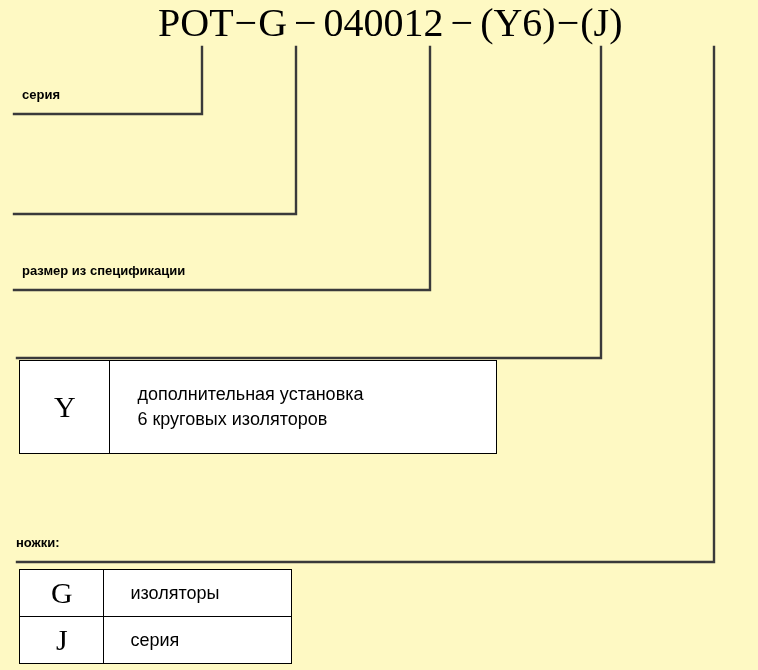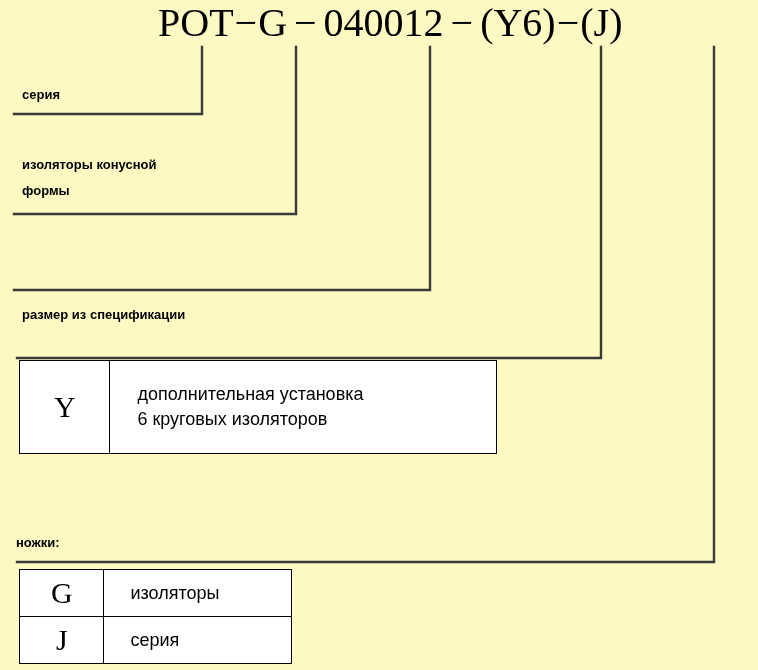--- a/index.html
+++ b/index.html
@@ -50,21 +50,21 @@
     position: absolute;
     font-family: "Liberation Sans", sans-serif;
     font-weight: bold;
     font-size: 13px;
     line-height: 26px;
     color: #000000;
     white-space: pre-line;
   }
   #callout-seriya   { left: 22px;  top: 82px;  }
   #callout-konus    { left: 22px;  top: 152px; }
-  #callout-razmer   { left: 22px;  top: 258px; margin-top: 44px; }
+  #callout-razmer   { left: 22px;  top: 258px; }
   #callout-nozhki   { left: 16px;  top: 530px; }
 
   
   .code-table {
     position: absolute;
     border-collapse: collapse;
     background: #ffffff;
   }
   .code-table td {
     border: 1px solid #000000;
@@ -126,22 +126,20 @@
       <path d="M714,47 L714,562 L17,562"></path>
     </g>
   </svg>
 
   <div class="part-code">
     <span class="seg">POT</span><span class="dash-tight">−</span><span class="seg">G</span><span class="dash-wide">−</span><span class="seg">040012</span><span class="dash-wide">−</span><span class="seg">(Y6)</span><span class="dash-tight">−</span><span class="seg">(J)</span>
   </div>
 
   <div class="callout" id="callout-seriya">серия</div>
 
-  <div class="callout" id="callout-konus">изоляторы конусной
-формы</div>
 
   <div class="callout" id="callout-razmer">размер из спецификации</div>
 
   <div class="callout" id="callout-nozhki">ножки:</div>
 
   <table class="code-table" id="table-y">
     <tbody>
       <tr>
         <td class="code-cell">Y</td>
         <td class="desc-cell">дополнительная установка

